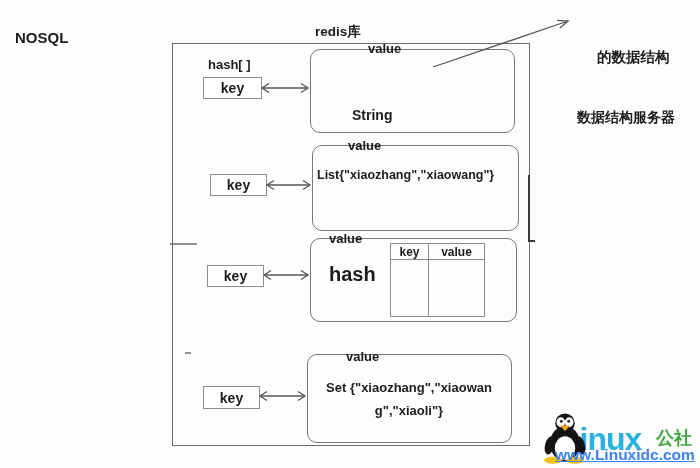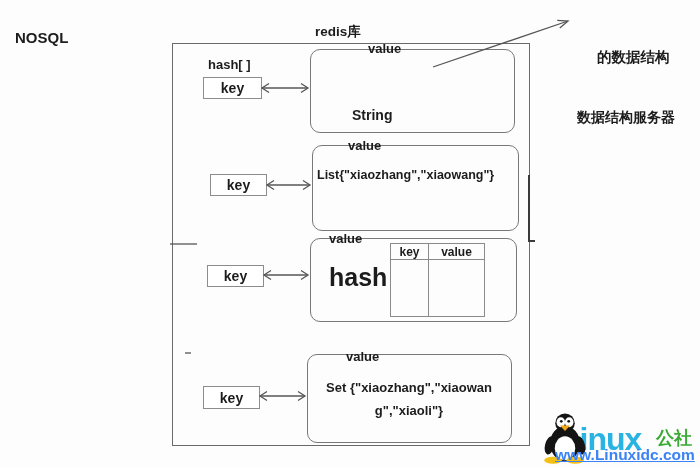--- a/index.html
+++ b/index.html
@@ -18,21 +18,21 @@
   .vlabel{position:absolute;font-size:13px;z-index:3;}
   .nosql{left:15px;top:29px;font-size:15px;}
   .kv{left:33px;top:63px;font-size:14px;}
   .redistitle{left:315px;top:24px;font-size:13.5px;}
   .bytelabel{left:208px;top:58px;font-size:13px;}
   .note1{left:558px;top:24px;font-size:14.5px;}
   .note2{left:558px;top:49px;font-size:14.5px;margin-left:39px;}
   .server{left:577px;top:109px;font-size:14px;}
   .stringtext{left:352px;top:79px;font-size:14px;z-index:3;margin-top:28px;}
   .listtext{left:317px;top:168px;font-size:12.5px;z-index:3;}
-  .hashtext{left:329px;top:263px;font-size:25px;z-index:3;}
+  .hashtext{left:329px;top:263px;font-size:20px;z-index:3;}
   .settext{position:absolute;left:311px;top:376px;width:196px;text-align:center;
     font-size:13px;line-height:23px;z-index:3;font-weight:bold;}
   .hash-table{position:absolute;left:390px;top:243px;width:95px;height:74px;
     border:1px solid #8a8a8a;z-index:3;background:#fdfdfd;box-sizing:border-box;}
   .ht-row{display:flex;width:100%;box-sizing:border-box;}
   .ht-header{height:16px;border-bottom:1px solid #8a8a8a;}
   .ht-body{height:56px;}
   .ht-cell{box-sizing:border-box;font-size:12px;display:flex;align-items:center;justify-content:center;}
   .ht-key{width:38px;border-right:1px solid #8a8a8a;}
   .ht-val{flex:1;}

